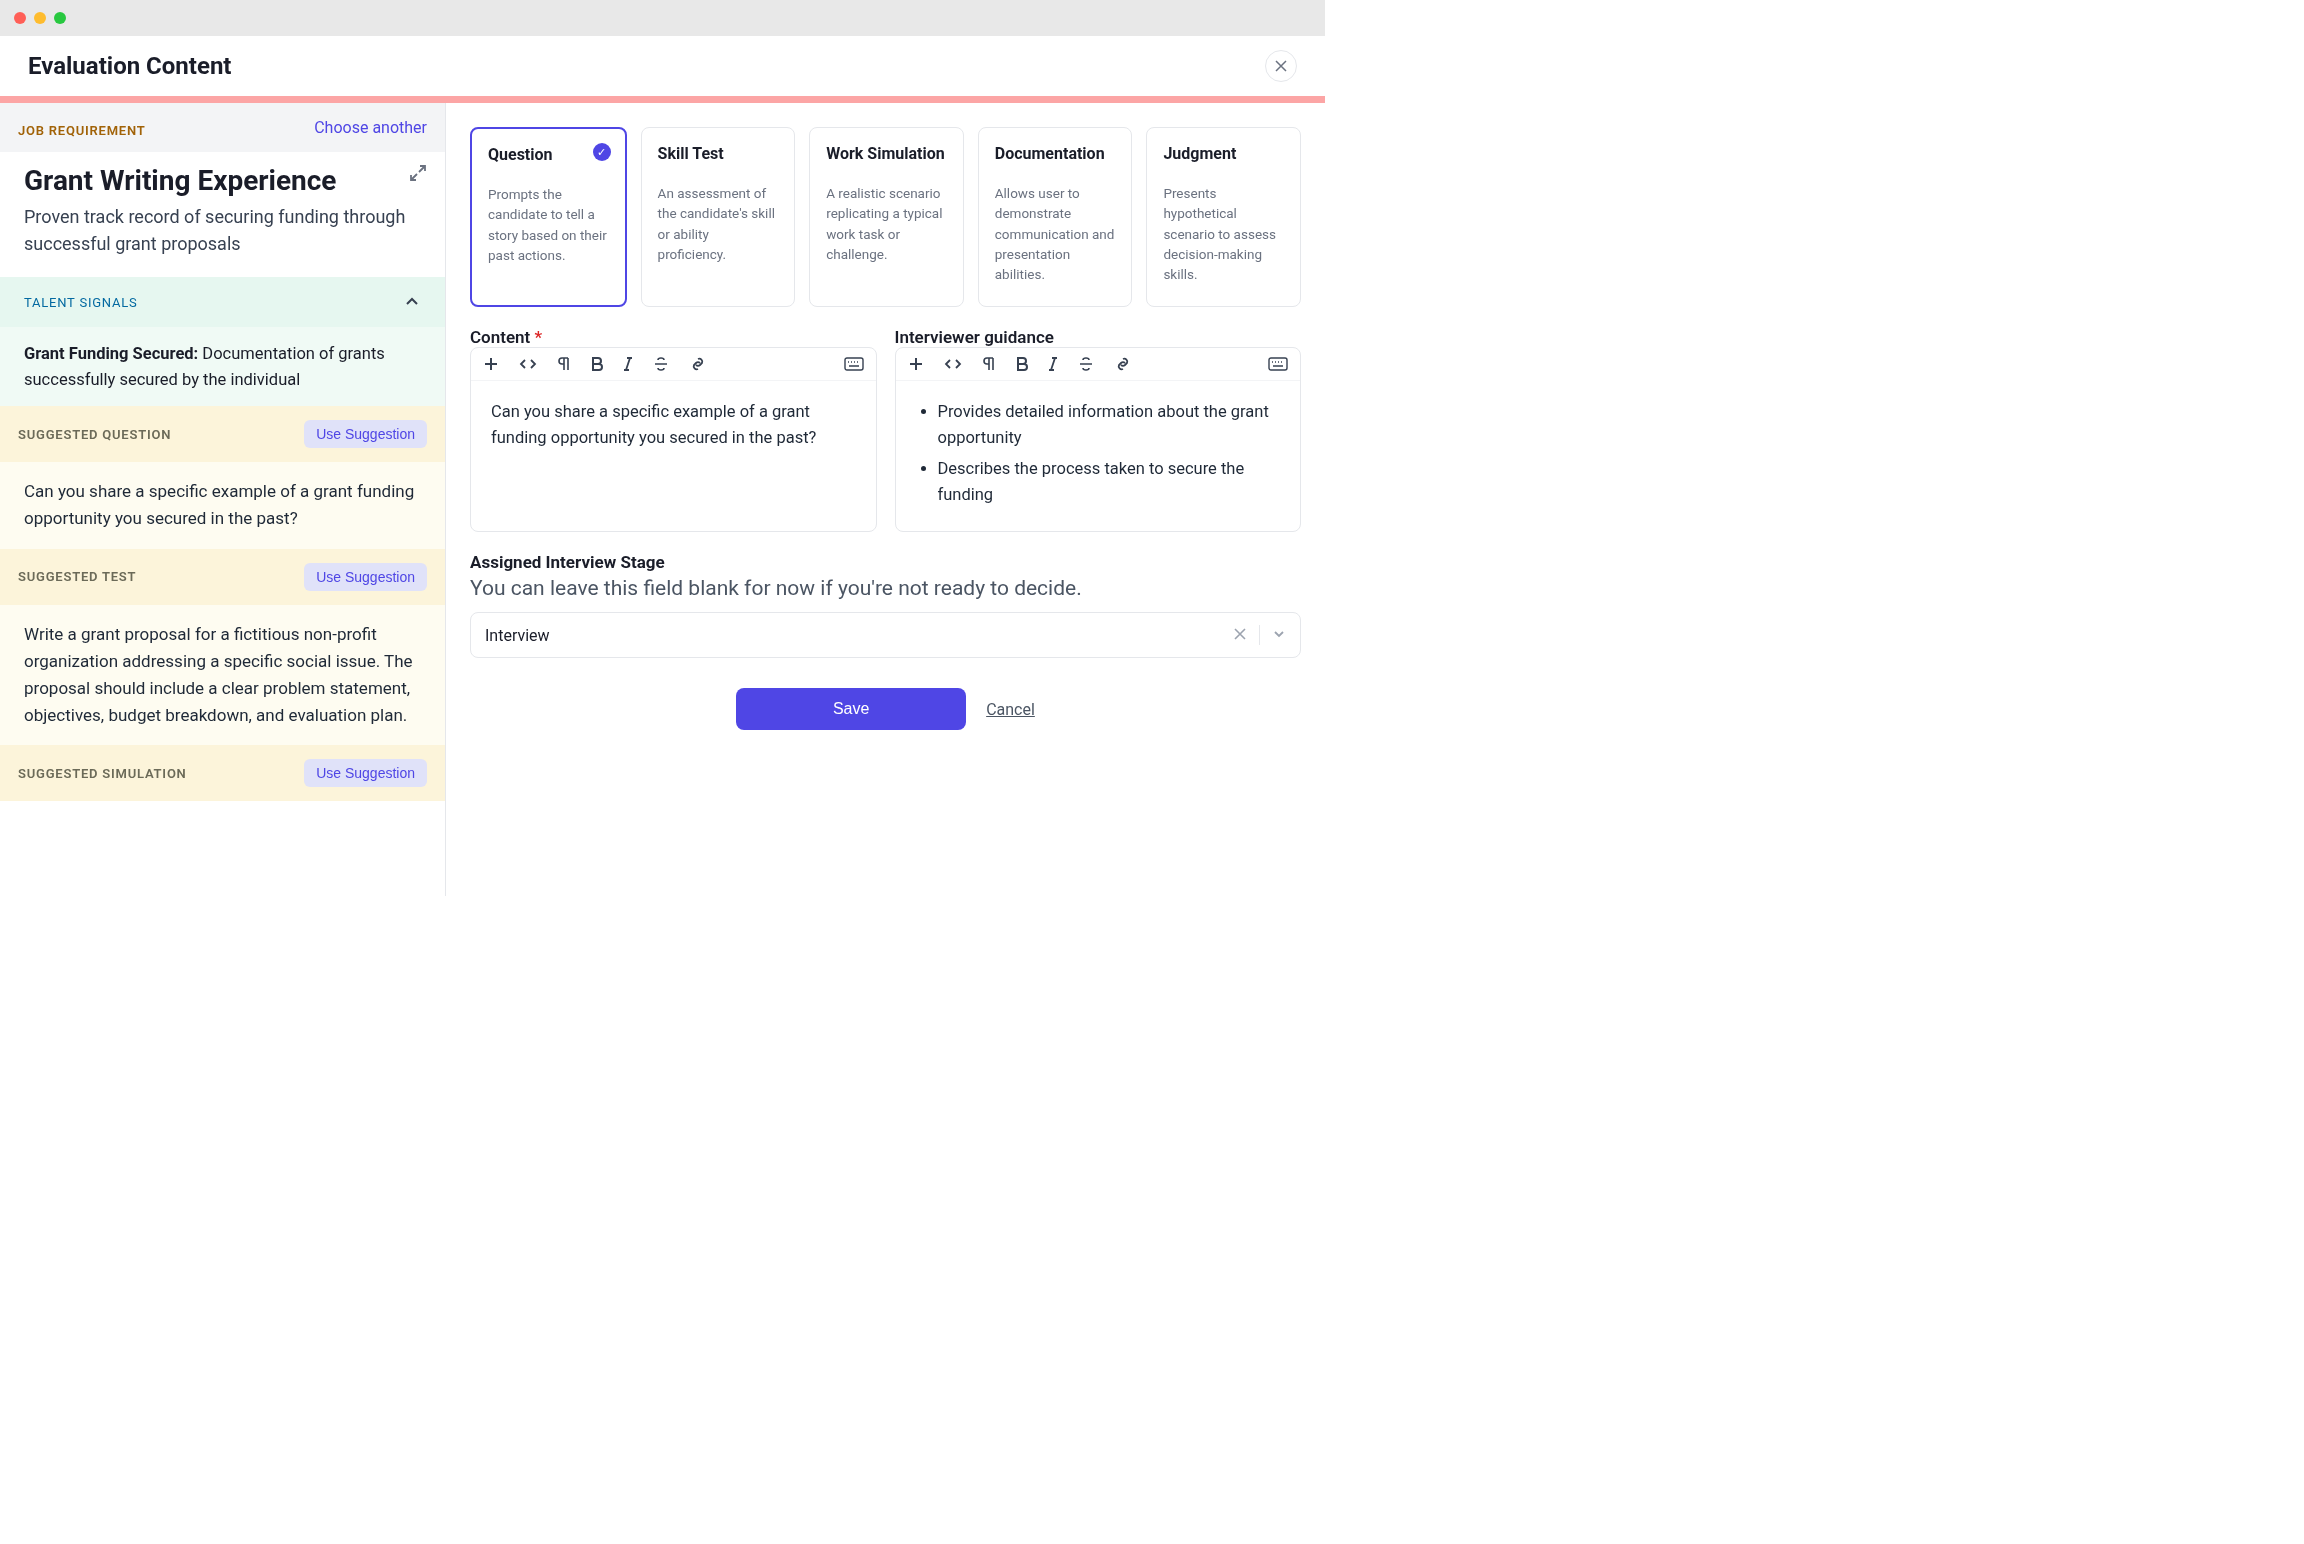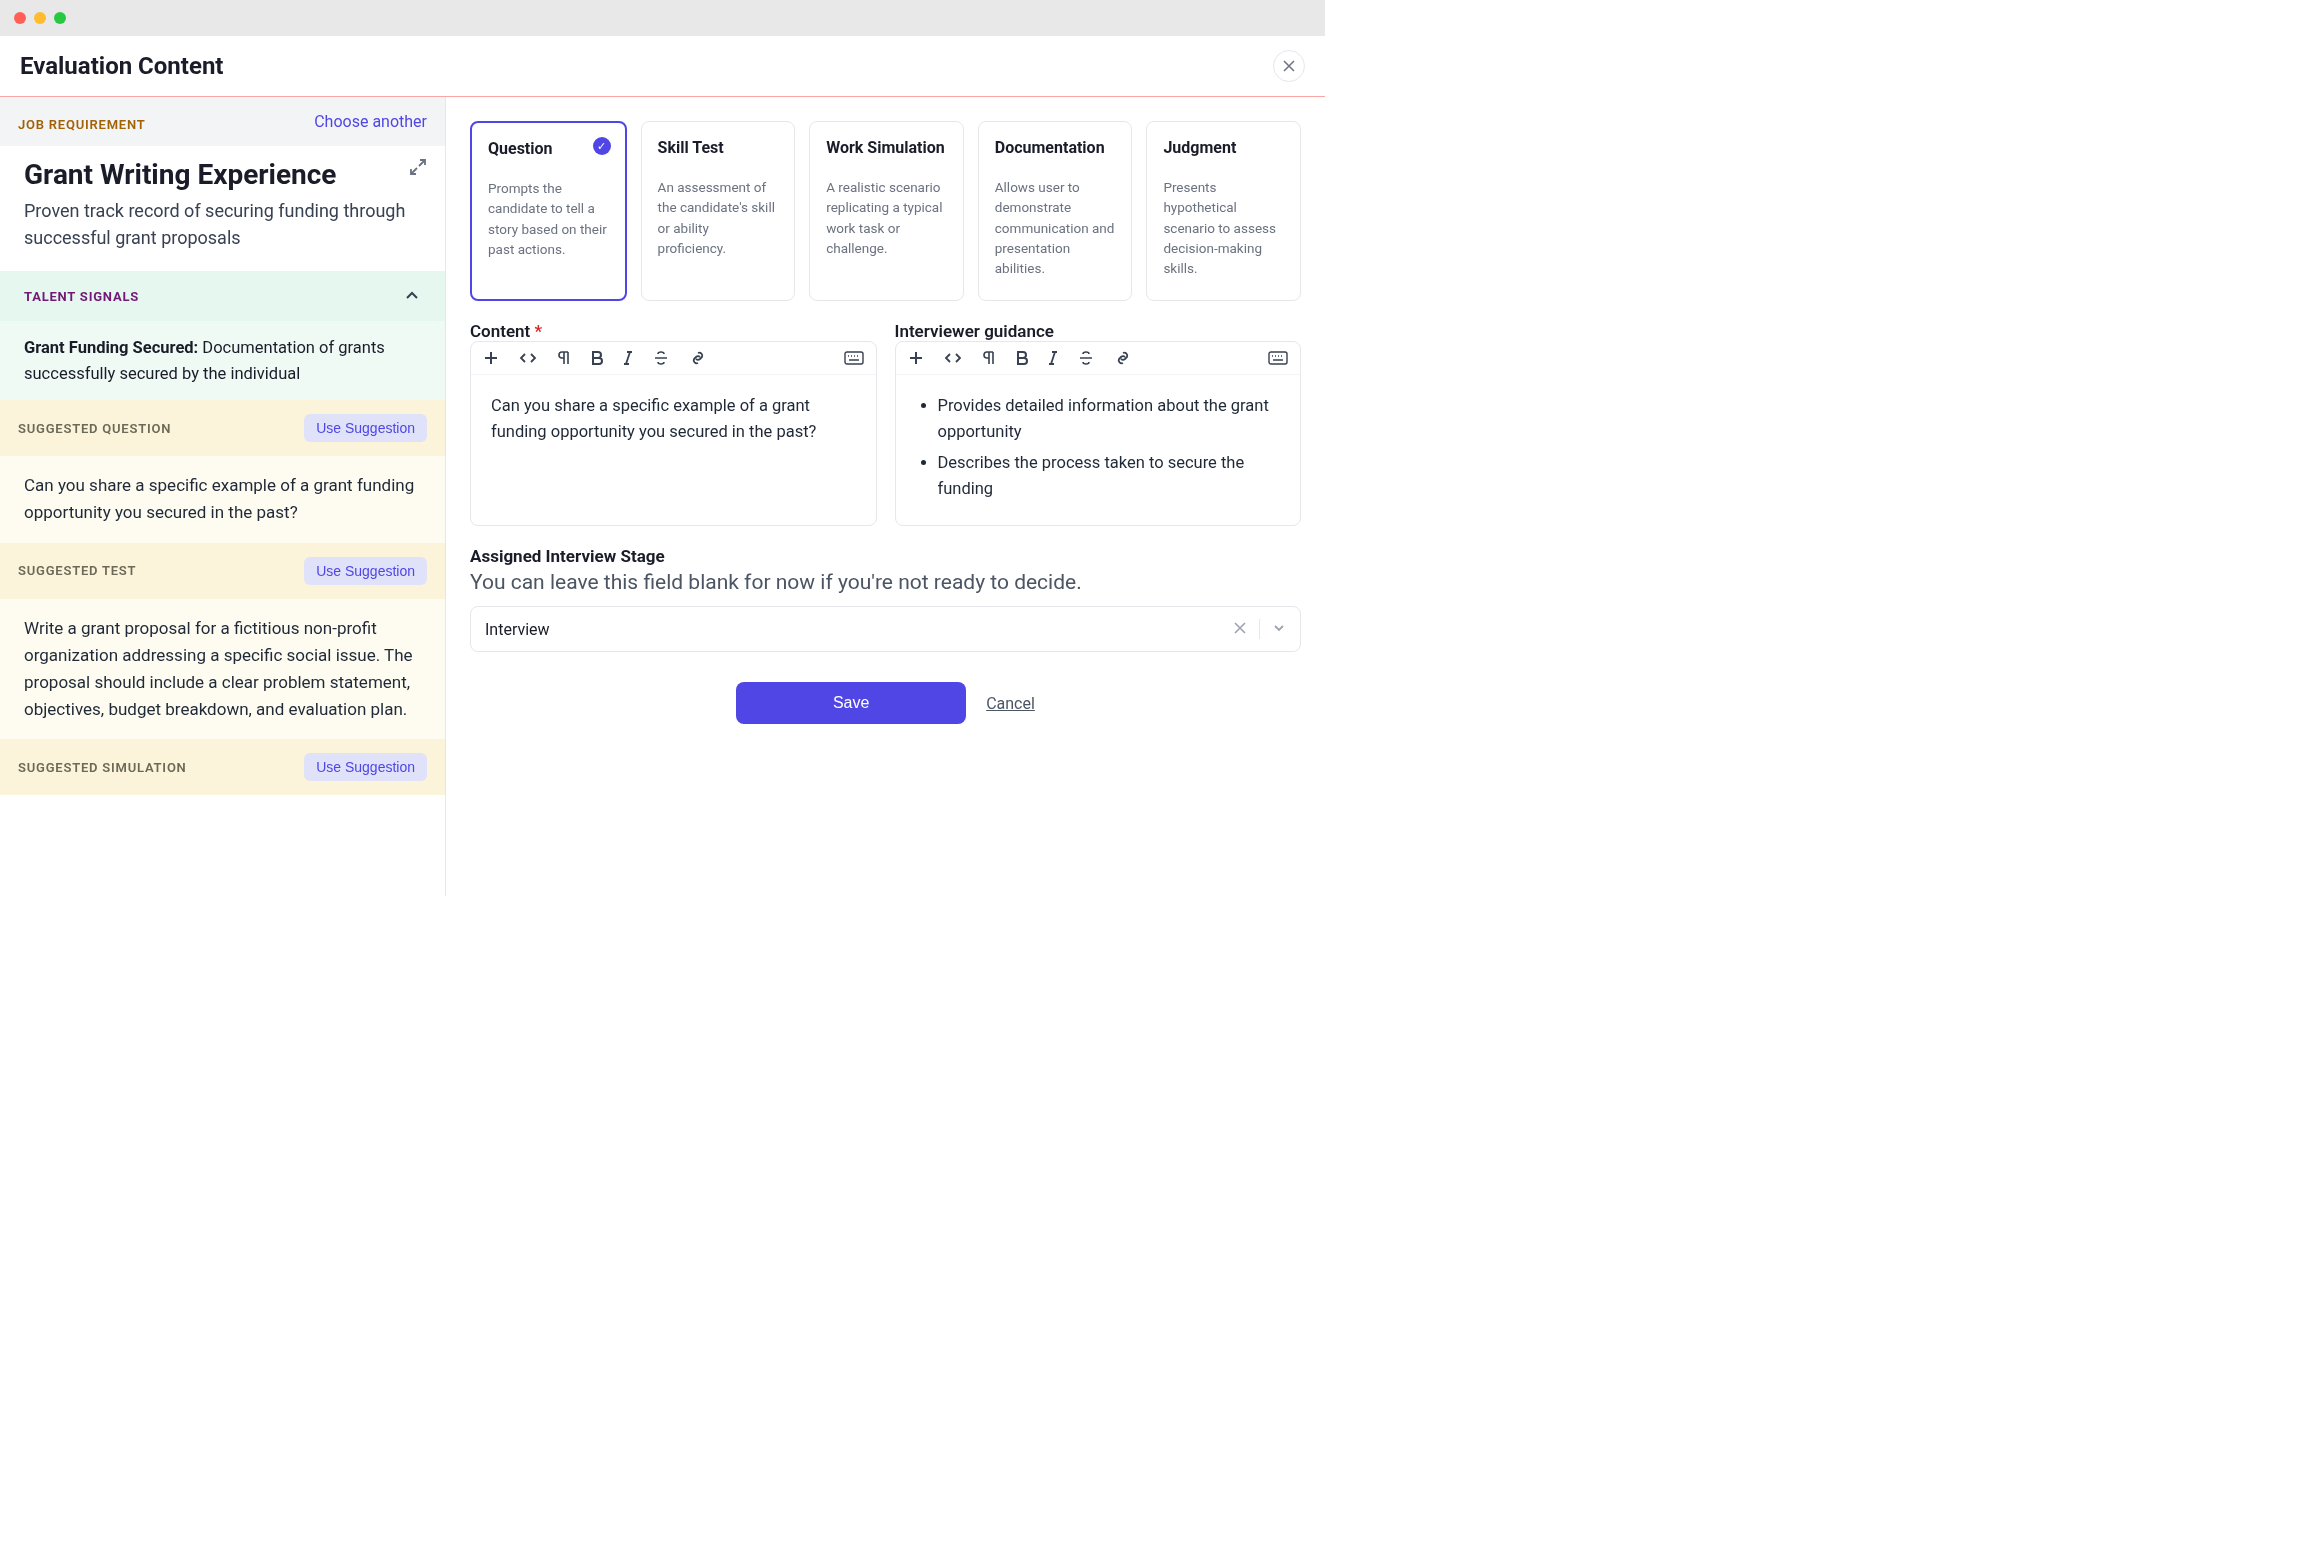--- a/index.html
+++ b/index.html
@@ -20,22 +20,22 @@
 }
 .traffic-dot { width: 12px; height: 12px; border-radius: 50%; }
 .traffic-red { background: #ff5f57; }
 .traffic-yellow { background: #febc2e; }
 .traffic-green { background: #28c840; }
 
 .header {
   display: flex;
   align-items: center;
   justify-content: space-between;
-  padding: 14px 20px;
-  border-bottom: 1px solid #fca5a5;
+  padding: 14px 28px;
+  border-bottom: 7px solid #fca5a5;
 }
 .header h1 { font-size: 24px; font-weight: 700; color: #1a1d29; }
 .close-btn {
   width: 32px; height: 32px;
   border: 1px solid #e5e7eb;
   border-radius: 50%;
   background: #fff;
   display: flex; align-items: center; justify-content: center;
   cursor: pointer;
   color: #6b7280;
@@ -85,22 +85,22 @@
   background: #e6f7f0;
   padding: 16px 24px;
   display: flex;
   justify-content: space-between;
   align-items: center;
 }
 .talent-signals-header .label {
   text-transform: uppercase;
   letter-spacing: 0.06em;
   font-size: 13px;
-  font-weight: 700;
-  color: #701a75;
+  font-weight: 400;
+  color: #0369a1;
 }
 .talent-signals-body {
   background: #f0faf5;
   padding: 14px 24px;
   font-size: 16.5px;
   line-height: 1.55;
 }
 .talent-signals-body strong { font-weight: 700; }
 
 .suggestion-header {

